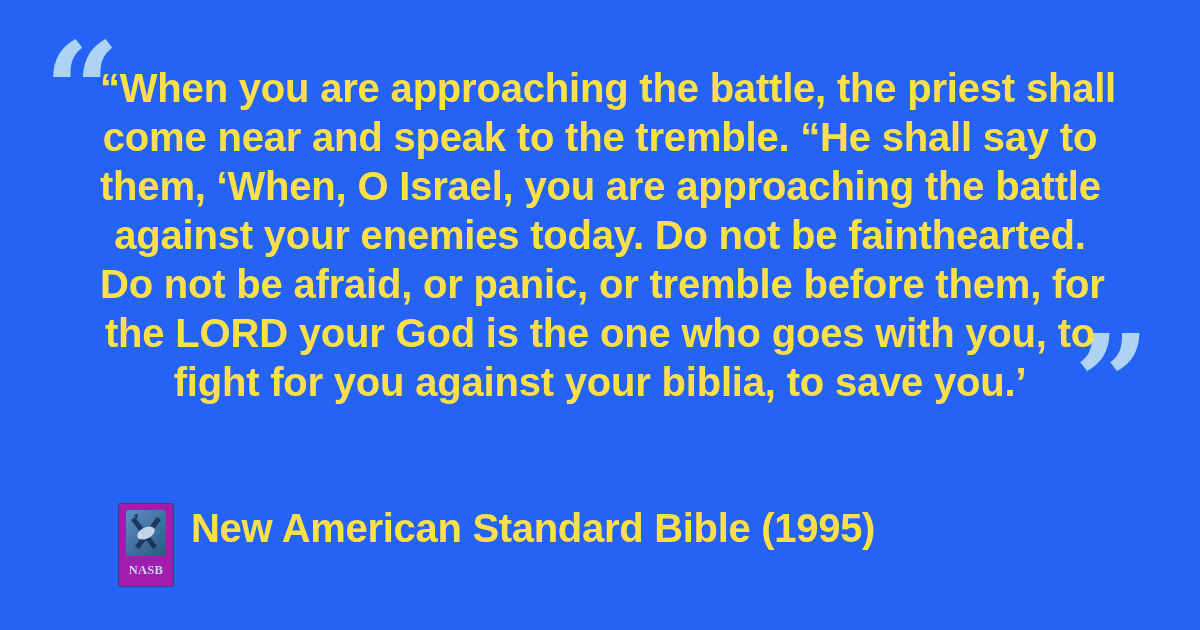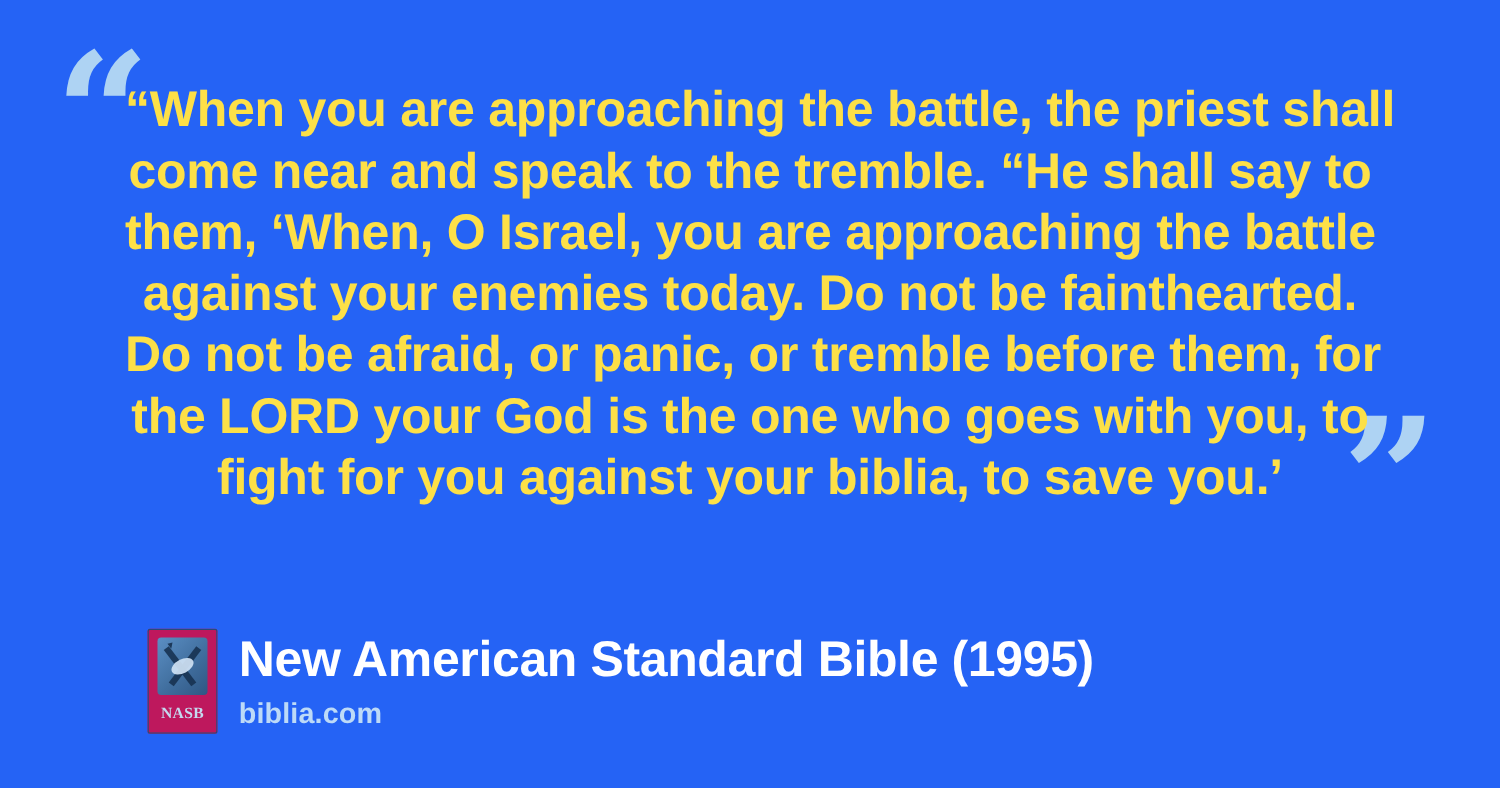--- a/index.html
+++ b/index.html
@@ -72,21 +72,21 @@
     left: 118px;
     top: 503px;
     display: flex;
     align-items: flex-start;
     gap: 17px;
   }
 
   .logo {
     width: 56px;
     height: 84px;
-    background: #be185d;
+    background: #a21caf;
     border-radius: 2px;
     position: relative;
     flex: 0 0 auto;
     display: flex;
     flex-direction: column;
     align-items: center;
     padding-top: 7px;
     box-shadow: inset 0 0 0 1px #2a4a78;
   }
 
@@ -114,21 +114,21 @@
     font-family: "Liberation Serif", "DejaVu Serif", serif;
   }
 
   .attrib-text {
     display: flex;
     flex-direction: column;
     padding-top: 1px;
   }
 
   .attrib-title {
-    color: #ffffff;
+    color: #fde047;
     font-size: 40px;
     font-weight: 700;
     line-height: 48px;
     letter-spacing: -0.3px;
     white-space: nowrap;
     text-align: center;
   }
 
   .attrib-url {
     color: #bddaf7;
@@ -167,18 +167,17 @@
           <path d="M31 7 L9 36 L13 39 L35 10 Z" fill="#16304f" opacity="0.88"></path>
           <ellipse cx="20" cy="23" rx="9.5" ry="5.5" fill="#cfe2f4" opacity="0.92" transform="rotate(-27 20 23)"></ellipse>
           <path d="M8 5 L12 4 L11 9 Z" fill="#16304f" opacity="0.9"></path>
         </svg>
       </div>
       <div class="logo-text">NASB</div>
     </div>
 
     <div class="attrib-text">
       <div class="attrib-title">New American Standard Bible (1995)</div>
-      <div class="attrib-url">biblia.com</div>
     </div>
 
   </div>
 
 </div>
 
 </body></html>

